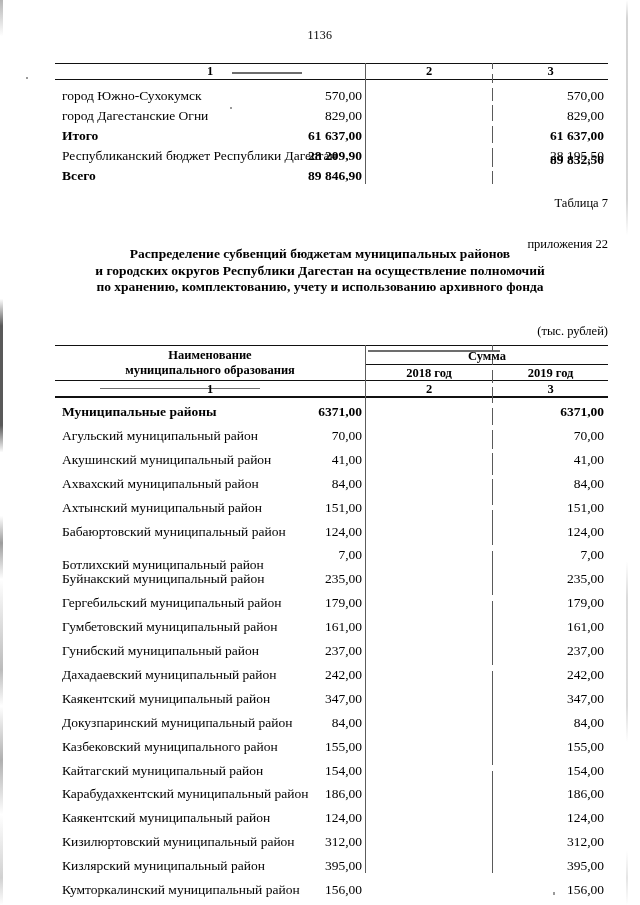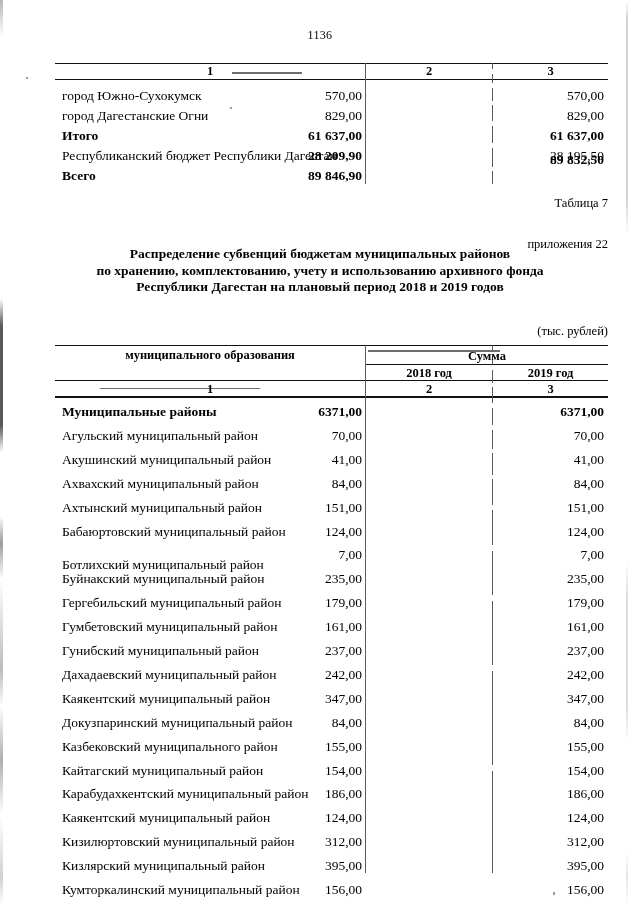--- a/index.html
+++ b/index.html
@@ -197,36 +197,37 @@
 
 <div class="cell cell-name bold" style="top:168px;">Всего</div>
 <div class="cell col2 bold" style="top:168px;">89 846,90</div>
 <div class="cell col3 bold" style="top:152px;">89 832,50</div>
 
 <div class="note" style="top:196px;">Таблица 7</div>
 <div class="note" style="top:211px;margin-top:26px;">приложения 22</div>
 
 <div class="doc-title">
   <div>Распределение субвенций бюджетам муниципальных районов</div>
+  <div>и городских округов Республики Дагестан на осуществление полномочий</div>
   <div>по хранению, комплектованию, учету и использованию архивного фонда</div>
-  <div>Республики Дагестан на плановый период 2018 и 2019 годов</div>
 </div>
 
 <div class="units">(тыс. рублей)</div>
 
 <div class="rule" style="left:55px;top:345px;width:553px;height:1.4px;"></div>
 <div class="rule rule-soft" style="left:368px;top:350px;width:132px;height:1.6px;"></div>
 <div class="rule" style="left:366px;top:364px;width:242px;height:1.2px;"></div>
 <div class="rule" style="left:55px;top:380px;width:553px;height:1.3px;"></div>
 <div class="rule" style="left:55px;top:396px;width:553px;height:1.6px;"></div>
 <div class="rule rule-soft" style="left:100px;top:388px;width:160px;height:1.4px;"></div>
 <div class="vrule" style="left:365px;top:345px;height:528px;"></div>
 <div class="vrule-dash" style="left:492px;top:345px;height:528px;"></div>
 
 <div class="hdr" style="left:55px;top:348px;width:310px;">
+  <div>Наименование</div>
   <div>муниципального образования</div>
 </div>
 <div class="hdr" style="left:366px;top:349px;width:242px;">Сумма</div>
 <div class="hdr" style="left:366px;top:366px;width:126px;">2018 год</div>
 <div class="hdr" style="left:493px;top:366px;width:115px;">2019 год</div>
 
 <div class="colnum" style="left:55px;top:382px;width:310px;">1</div>
 <div class="colnum" style="left:366px;top:382px;width:126px;">2</div>
 <div class="colnum" style="left:493px;top:382px;width:115px;">3</div>
 

